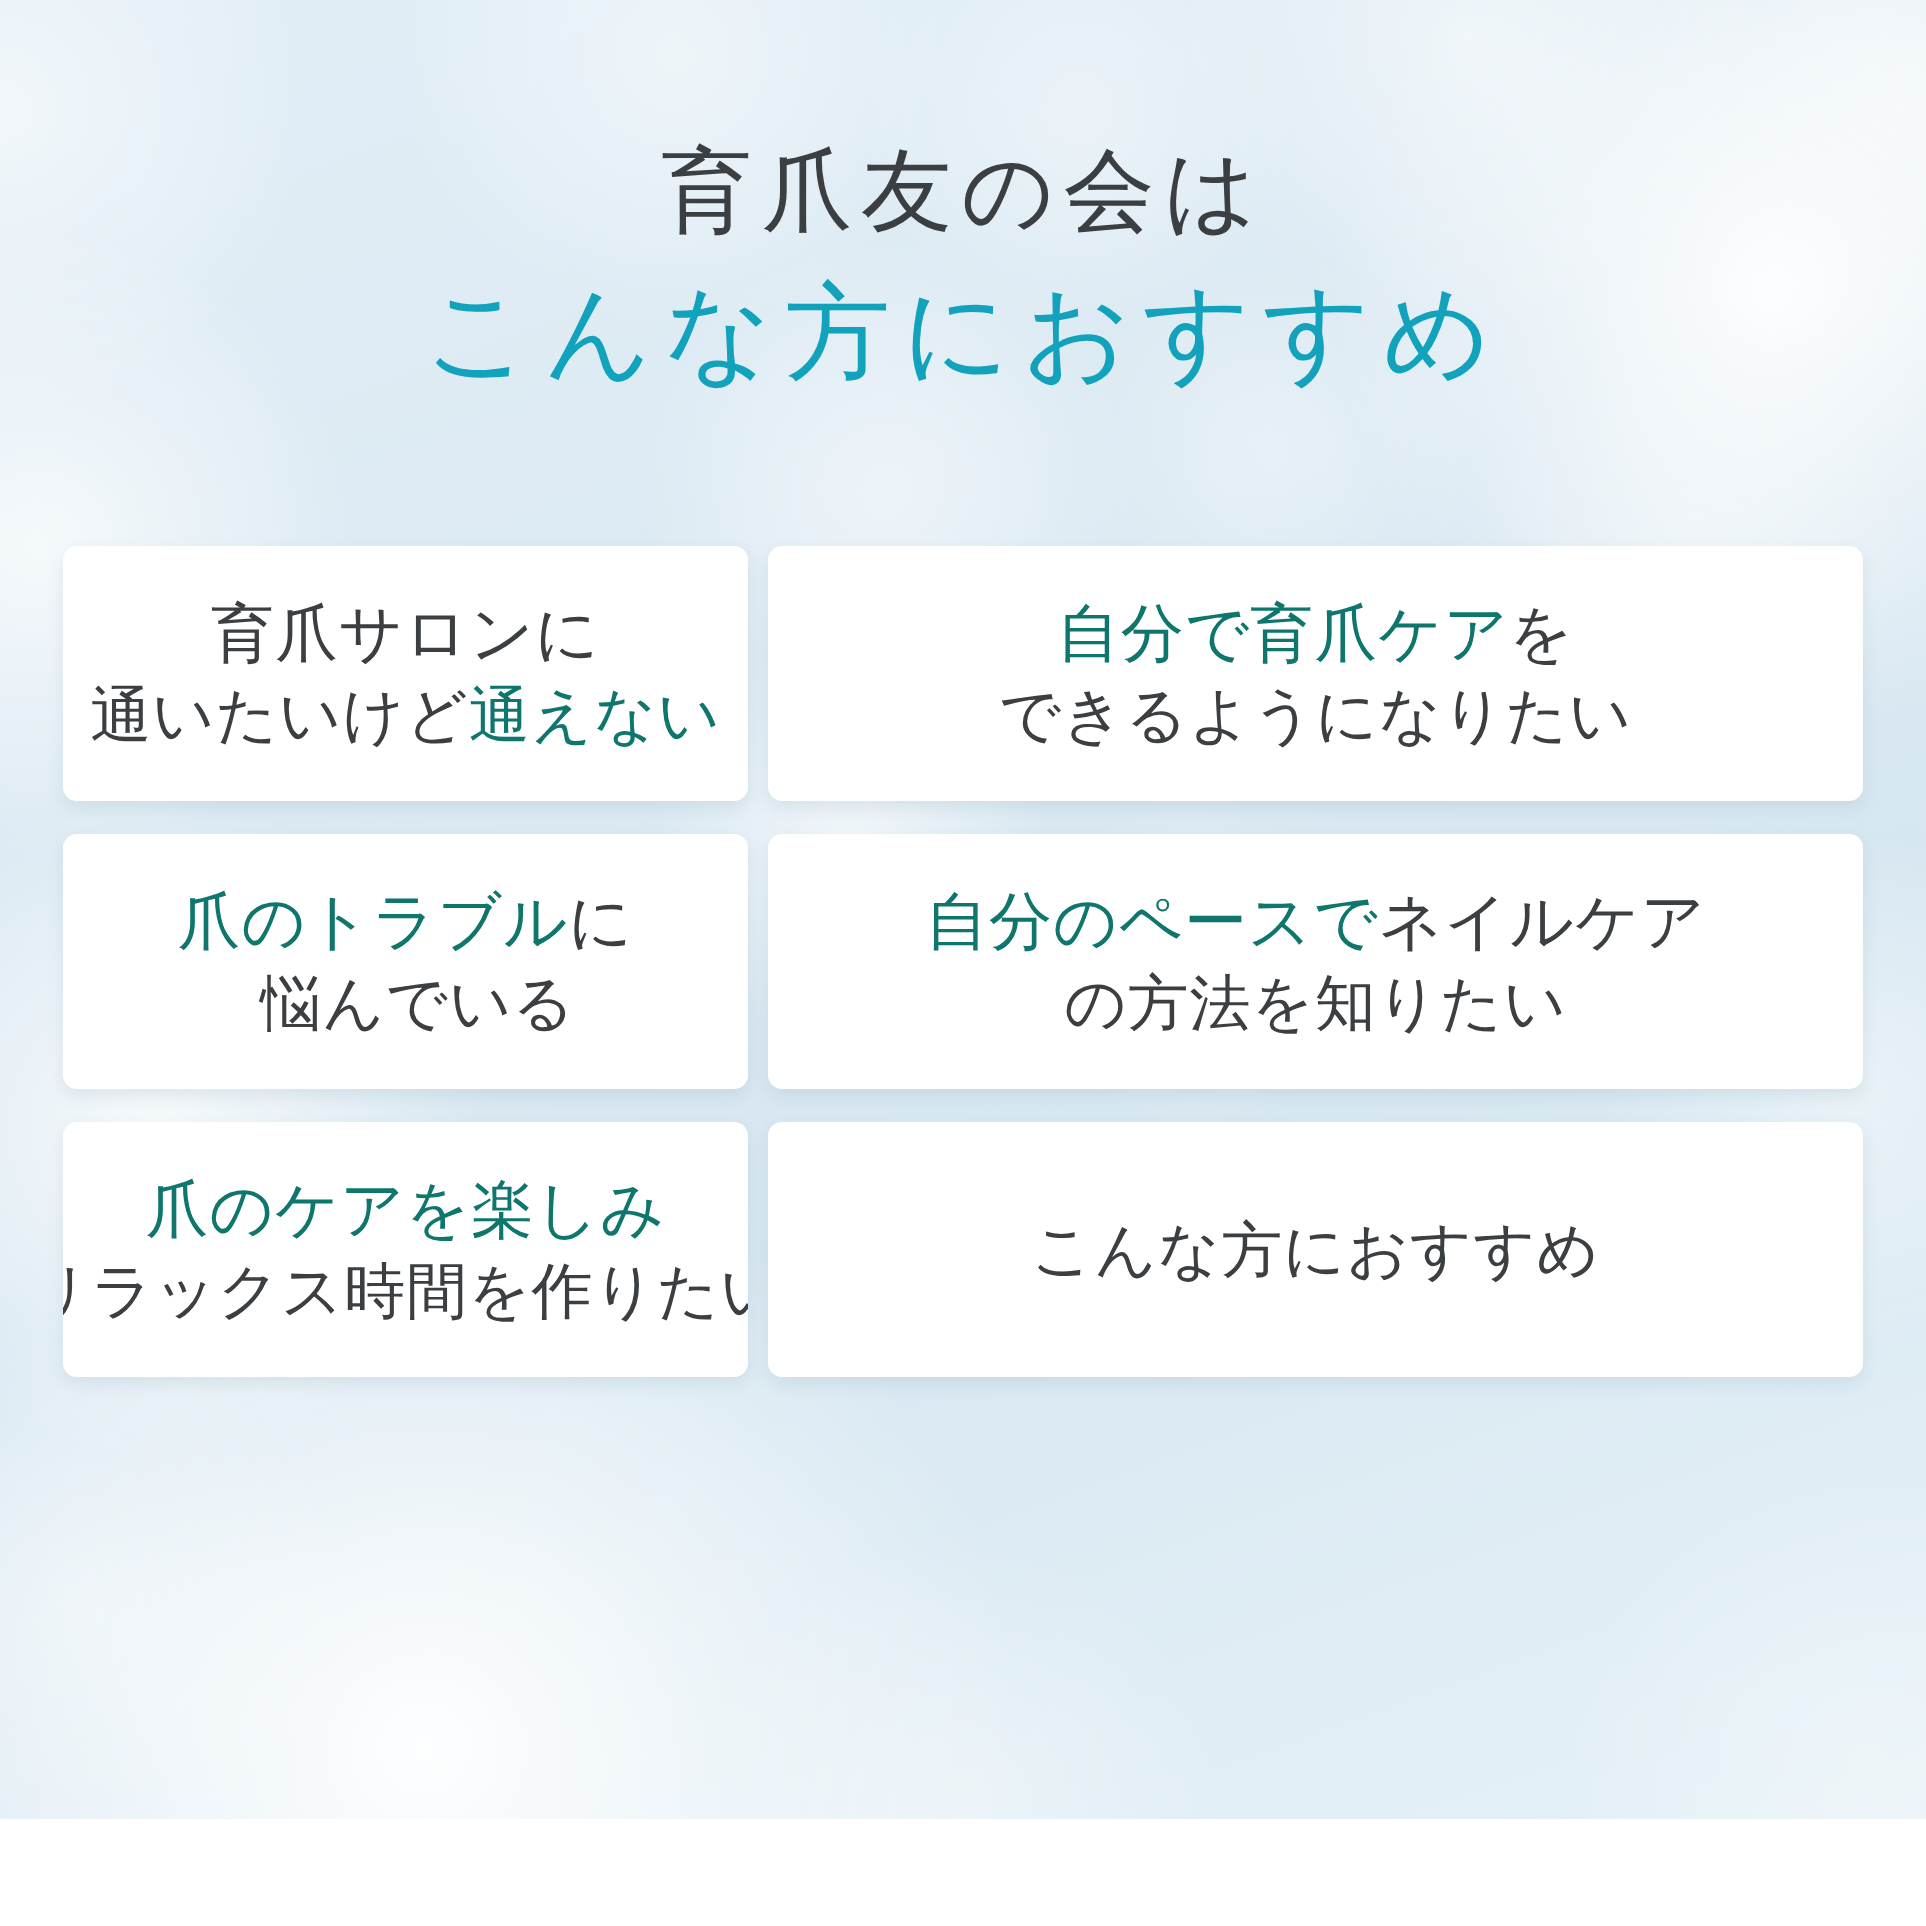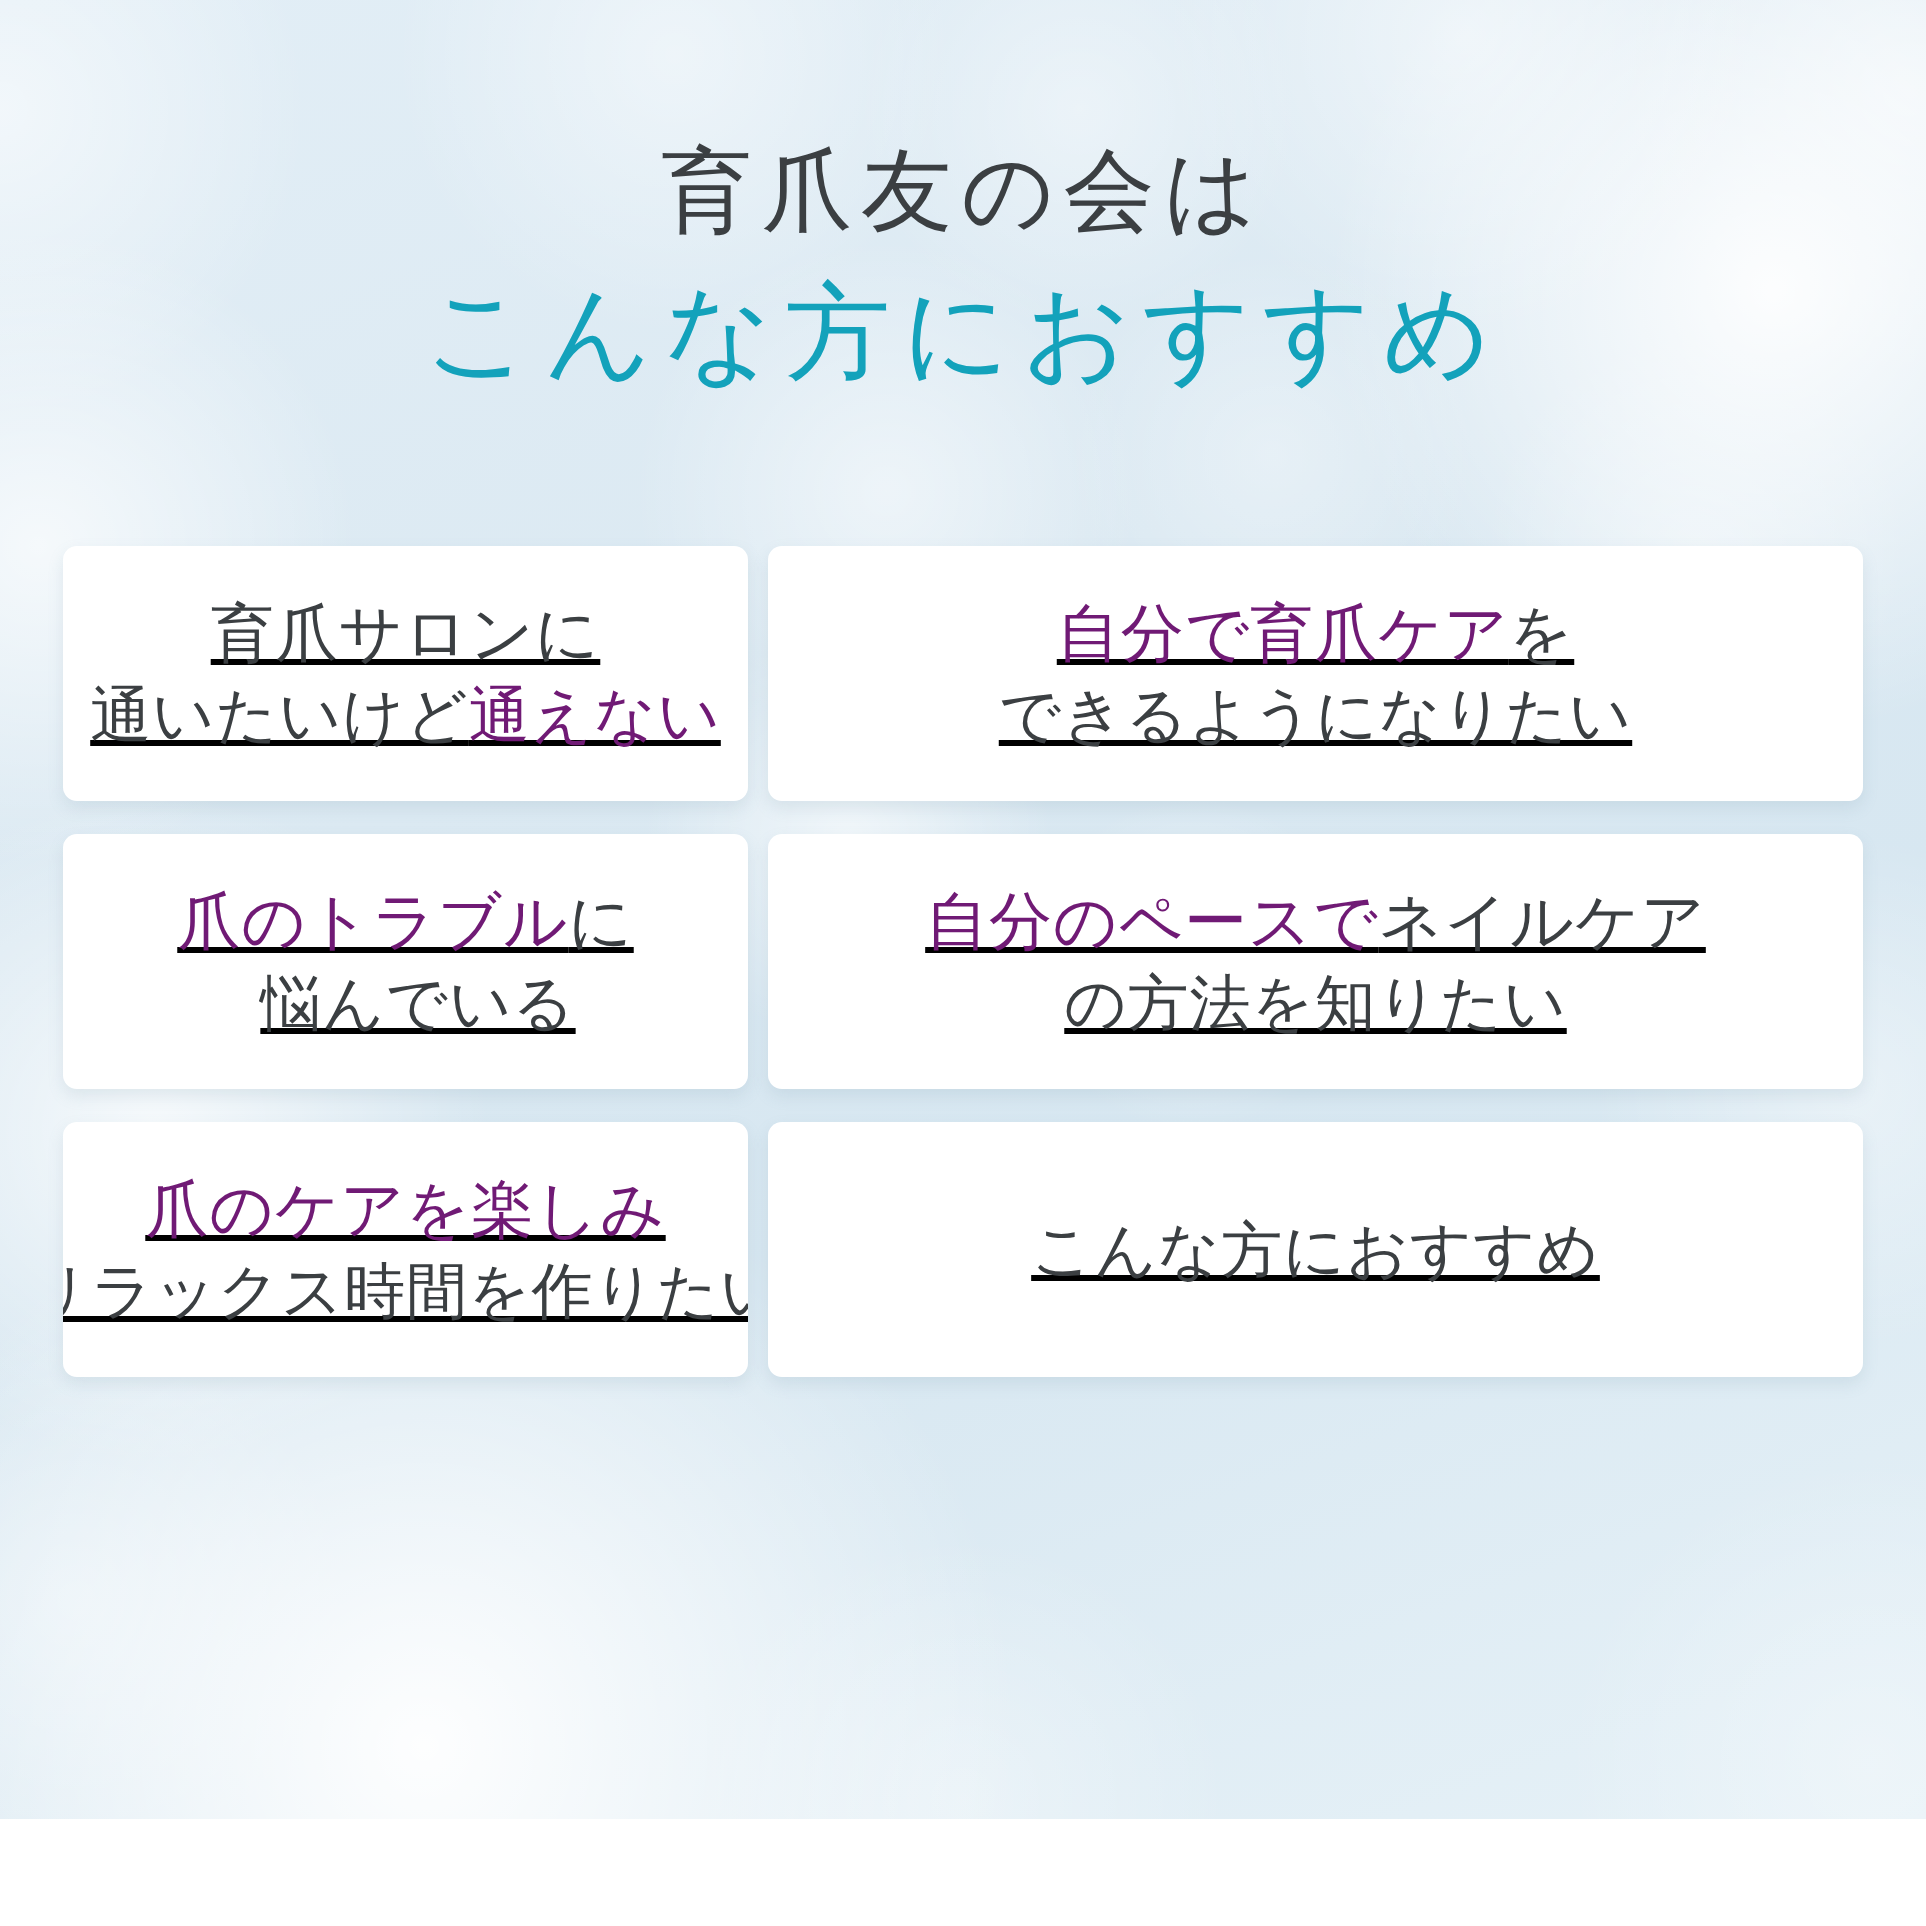--- a/index.html
+++ b/index.html
@@ -69,31 +69,30 @@
     background:#ffffff;
     border-radius:14px;
     box-shadow:0 7px 16px rgba(120,150,170,.16);
     display:flex;
     flex-direction:column;
     align-items:center;
     justify-content:center;
     overflow:hidden;
     padding:0 0;
     box-sizing:border-box;
-    text-decoration:underline;
   }
   .card .row{
     white-space:nowrap;
     line-height:1.30;
     letter-spacing:.015em;
   }
   .card .row.r1{font-size:63px;}
   .card .row.r2{font-size:61px;}
   .dk{color:#3b3f42;}
-  .tl{color:#701a75;}
+  .tl{color:#0f766e;}
 
   
   .c1 .r1{font-size:63px;}
   .c1 .r2{font-size:63px;text-align:center;}
   .c2 .r1{font-size:63px;}
   .c2 .r2{font-size:59px;}
   .c3 .r1{font-size:63px;}
   .c3 .r2{font-size:63px;margin-left:25px;}
   .c4 .r1{font-size:61px;}
   .c4 .r2{font-size:61px;}

